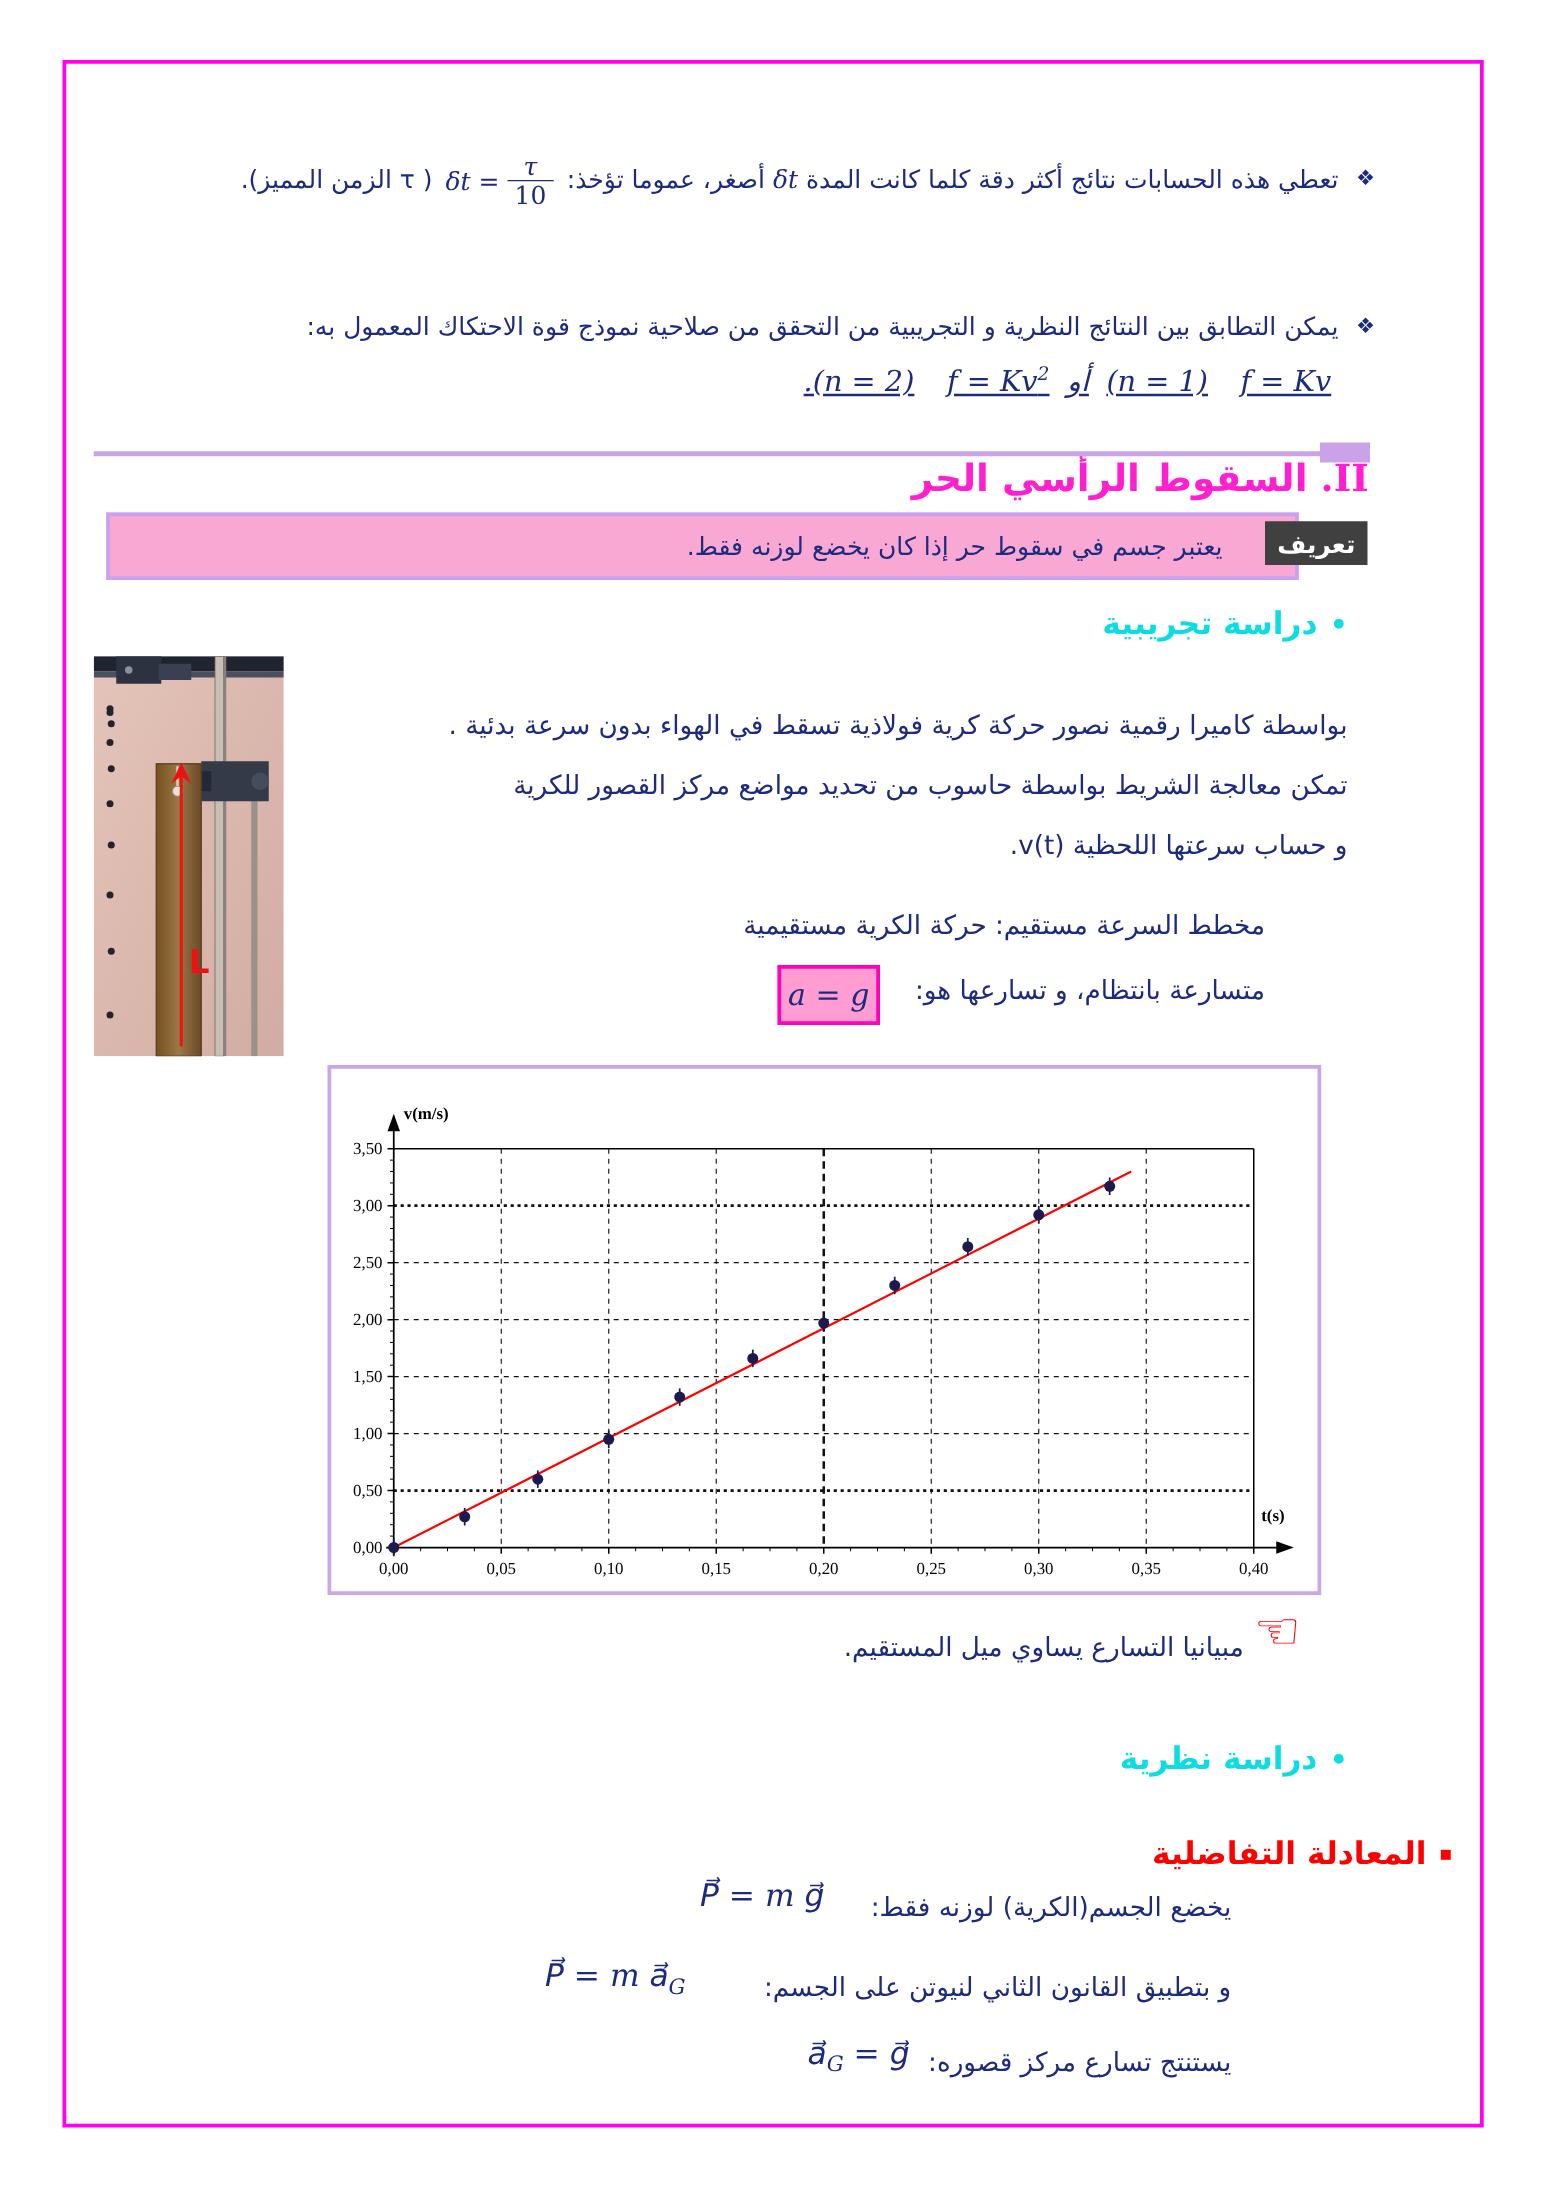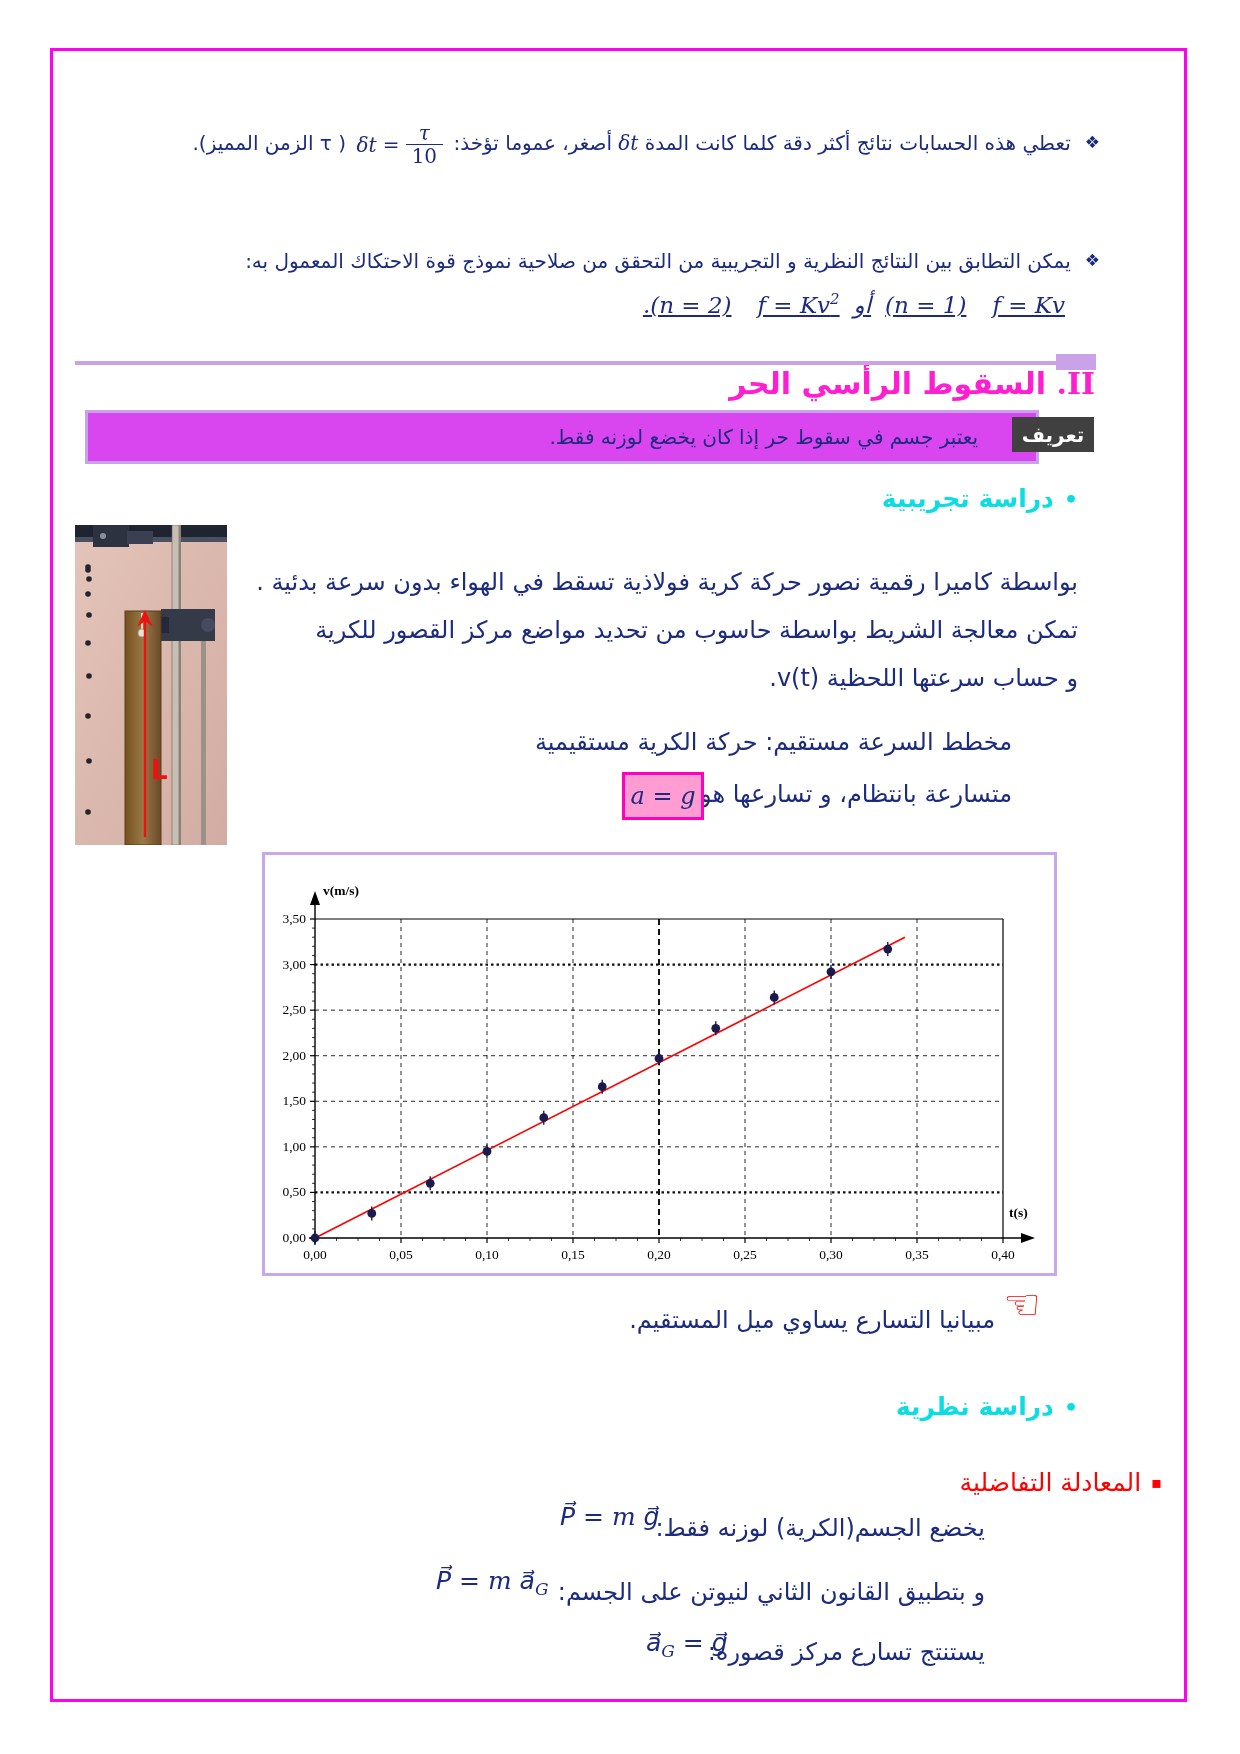--- a/index.html
+++ b/index.html
@@ -21,32 +21,32 @@
   .frac{display:inline-flex;flex-direction:column;align-items:center;margin-left:6px;vertical-align:middle;}
   .frac .num{display:block;padding:0 6px;line-height:22px;}
   .frac .den{display:block;border-top:1.5px solid #1c2b7d;padding:0 6px;line-height:22px;font-style:normal;font-family:"DejaVu Serif",serif;}
   .formula-line{font-family:"DejaVu Serif","DejaVu Sans",serif;font-style:italic;font-size:23px;direction:ltr;white-space:nowrap;text-decoration:underline;}
   .formula-line .gap{display:inline-block;width:26px;}
   .formula-line .gap-s{display:inline-block;width:14px;}
   .h2{font-size:30px;font-weight:bold;color:#ff1fd0;margin-top:44px;}
   .h2 .roman{font-family:"DejaVu Serif",serif;}
   .underline-line{background:#c9a2e8;height:4px;}
   .underline-block{background:#c9a2e8;}
-  .def-box{border:3px solid #c9a2ee;background:#d946ef;}
+  .def-box{border:3px solid #c9a2ee;background:#f9a8d4;}
   .def-box .txt{line-height:48px;font-size:20px;padding-right:58px;}
   .def-tag{background:#404040;color:#ffffff;font-weight:bold;font-size:20px;
            display:flex;align-items:center;justify-content:center;}
   .cyan-h{color:#0cdde2;font-size:25px;font-weight:bold;}
   .cyan-h .dot{font-size:22px;margin-left:10px;}
-  .body-line{font-size:24px;}
+  .body-line{font-size:21px;}
   .accel-box{border:3px solid #ff00bb;background:#ff9cd2;display:flex;align-items:center;justify-content:center;
              font-family:"DejaVu Serif",serif;font-style:italic;font-size:24px;color:#1c2b7d;}
   .chart-box{border:3px solid #c9a8ea;background:#fff;}
   .hand{color:#ff0000;font-size:42px;line-height:42px;}
-  .red-h{color:#ff0000;font-size:25px;font-weight:normal;margin-left:29px;}
+  .red-h{color:#ff0000;font-size:25px;font-weight:bold;margin-left:29px;}
   .red-h .sq{font-size:16px;margin-left:10px;position:relative;top:-3px;}
   .vec-f{font-family:"DejaVu Serif","DejaVu Sans",serif;font-style:italic;font-size:25px;direction:ltr;white-space:nowrap;}
   .vec-f sub{font-size:0.68em;}
   sup{font-size:0.65em;}
 </style>
 </head>
 <body>
 
 <div class="abs page-frame"></div>
 

